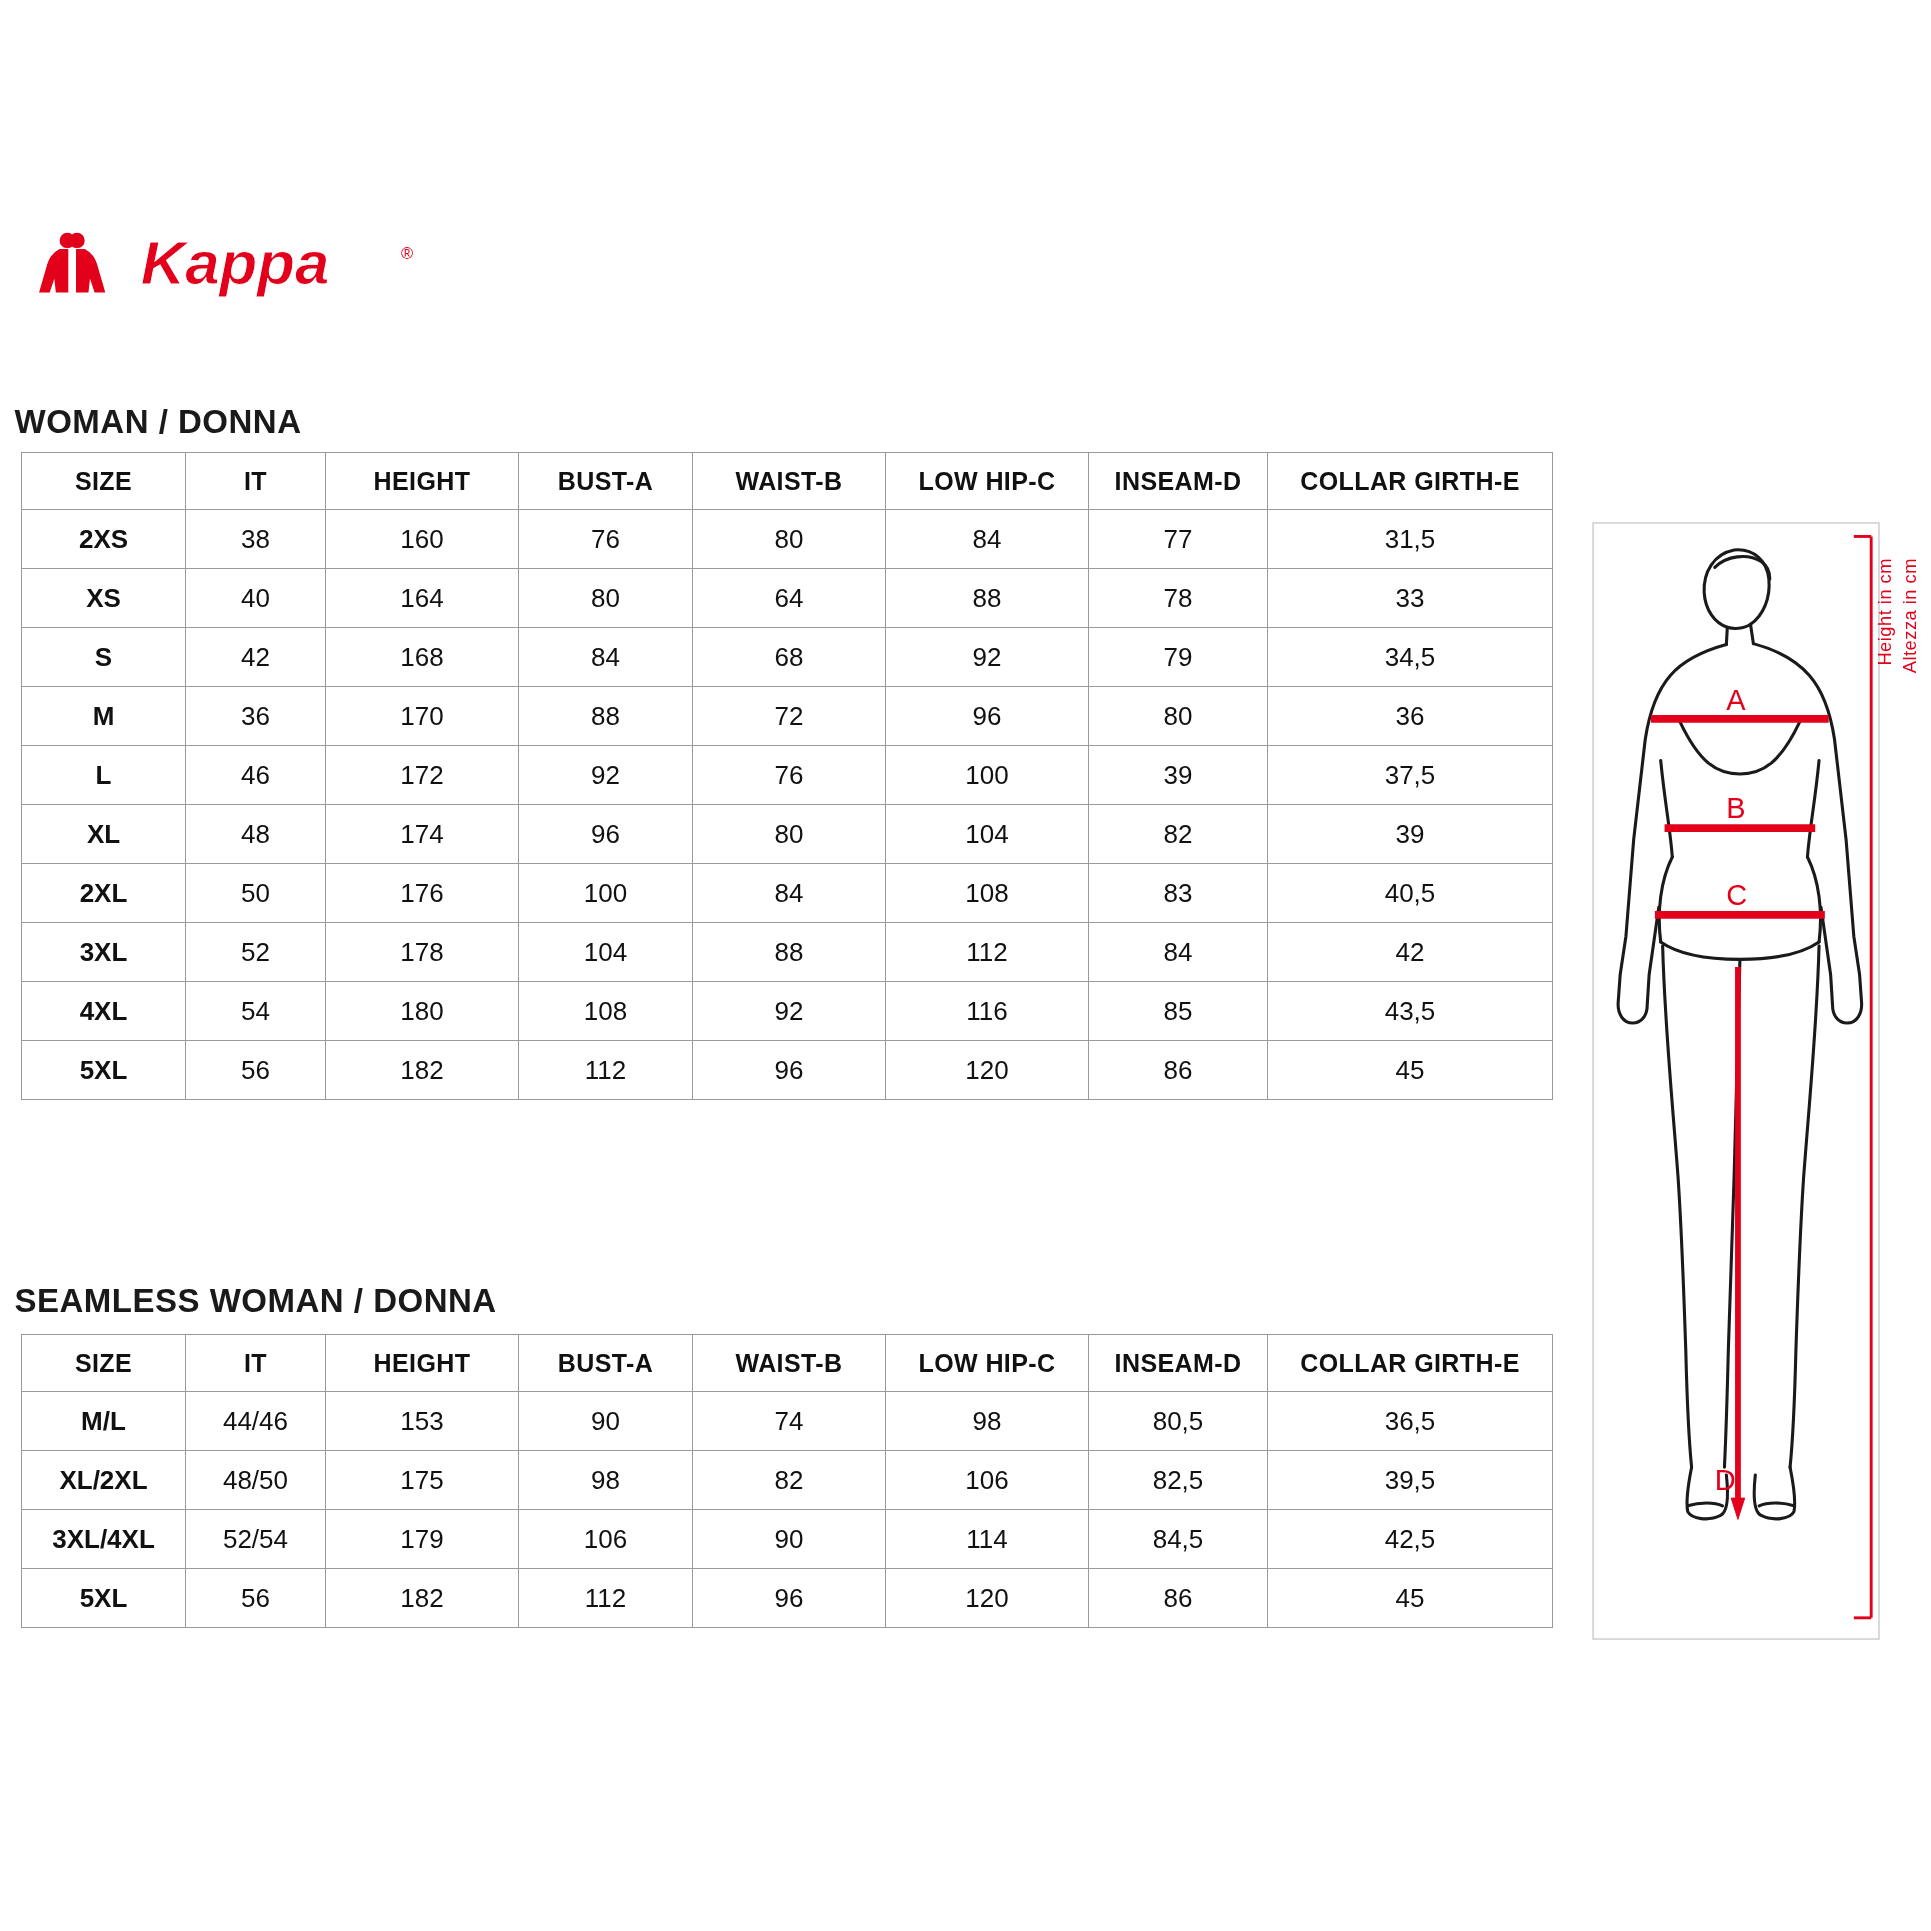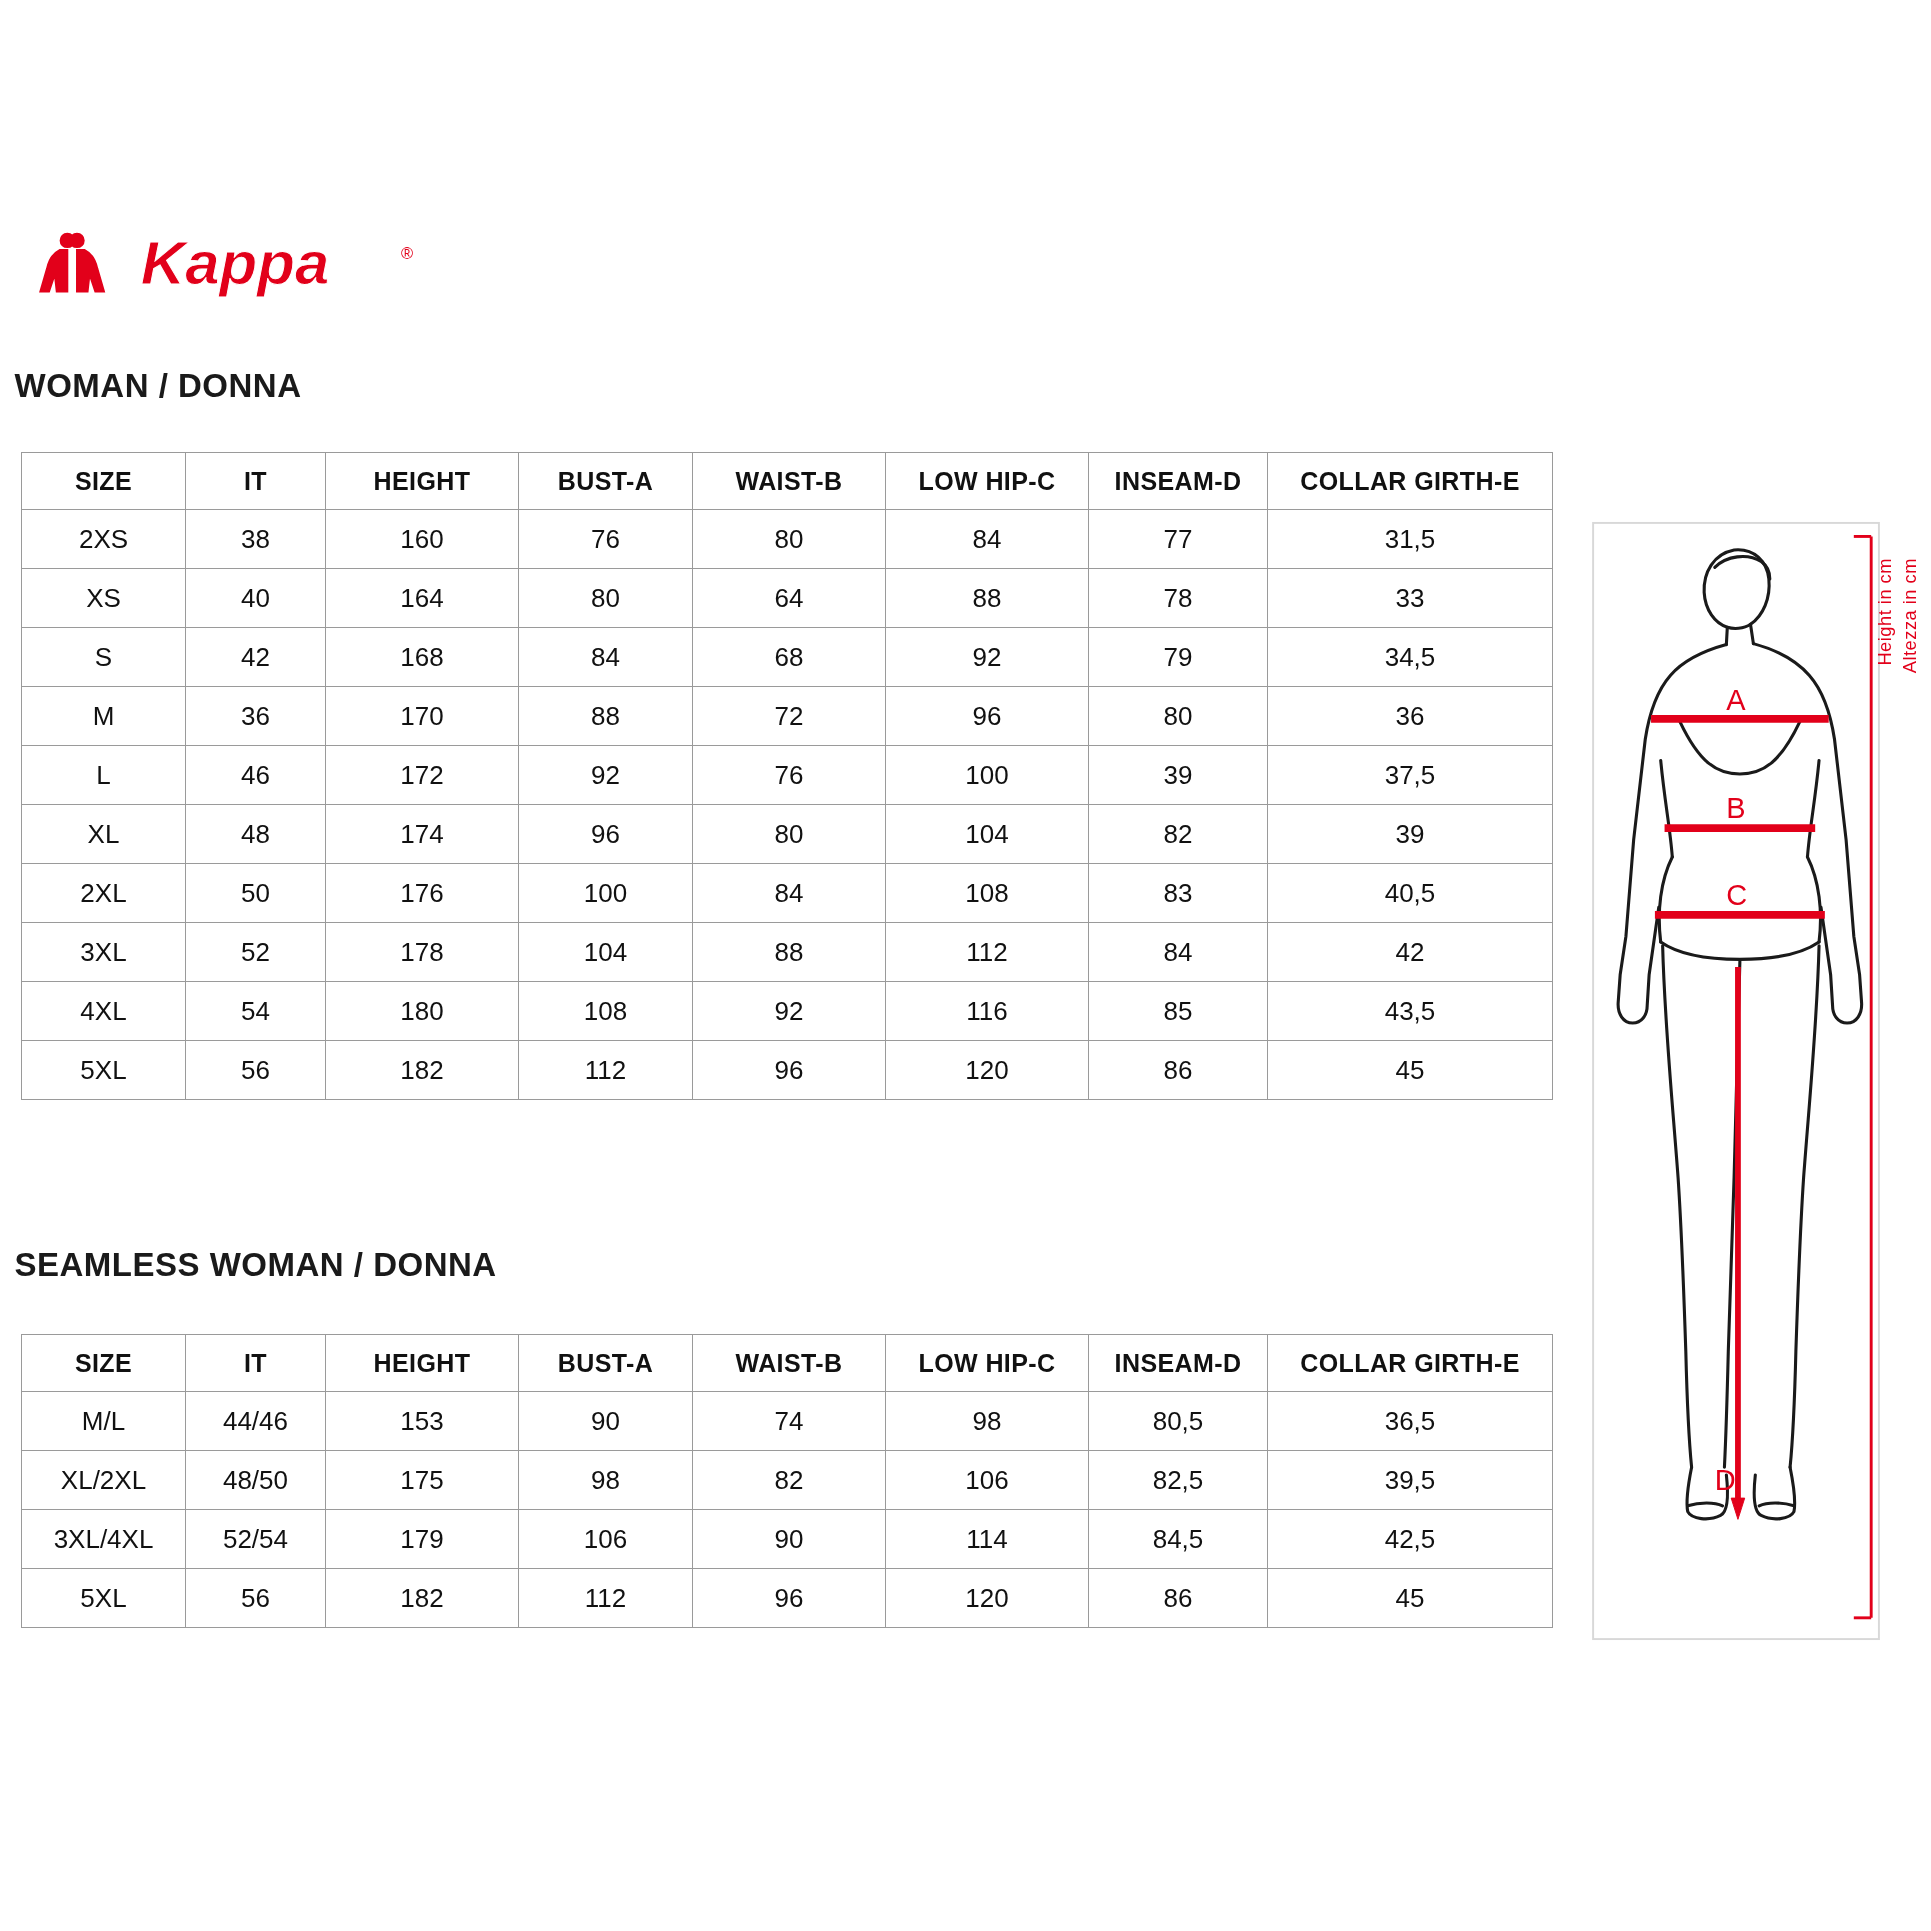--- a/index.html
+++ b/index.html
@@ -33,20 +33,21 @@
   .logo svg { display: block; }
 
   
   .section-title {
     position: absolute;
     font-size: 33px;
     font-weight: bold;
     letter-spacing: 0.5px;
     color: #1a1a1a;
     white-space: nowrap;
+    margin-top: 36px;
   }
   #title-1 { left: 14.5px; top: 367px; }
   #title-2 { left: 14.5px; top: 1246px; }
 
   
   table.size-table {
     position: absolute;
     border-collapse: collapse;
     table-layout: fixed;
     background: #ffffff;
@@ -61,21 +62,21 @@
     height: 58px;
     font-weight: normal;
   }
   table.size-table thead th {
     font-weight: bold;
     font-size: 25px;
     letter-spacing: 0.4px;
     height: 56px;
   }
   table.size-table tbody td.sizecol {
-    font-weight: normal;
+    font-weight: bold;
   }
   #table-1 { left: 21px; top: 452px; width: 1516px; }
   #table-2 { left: 21px; top: 1334px; width: 1516px; }
 
   
   col.c-size { width: 164px; }
   col.c-it { width: 140px; }
   col.c-height { width: 193px; }
   col.c-bust { width: 174px; }
   col.c-waist { width: 193px; }

